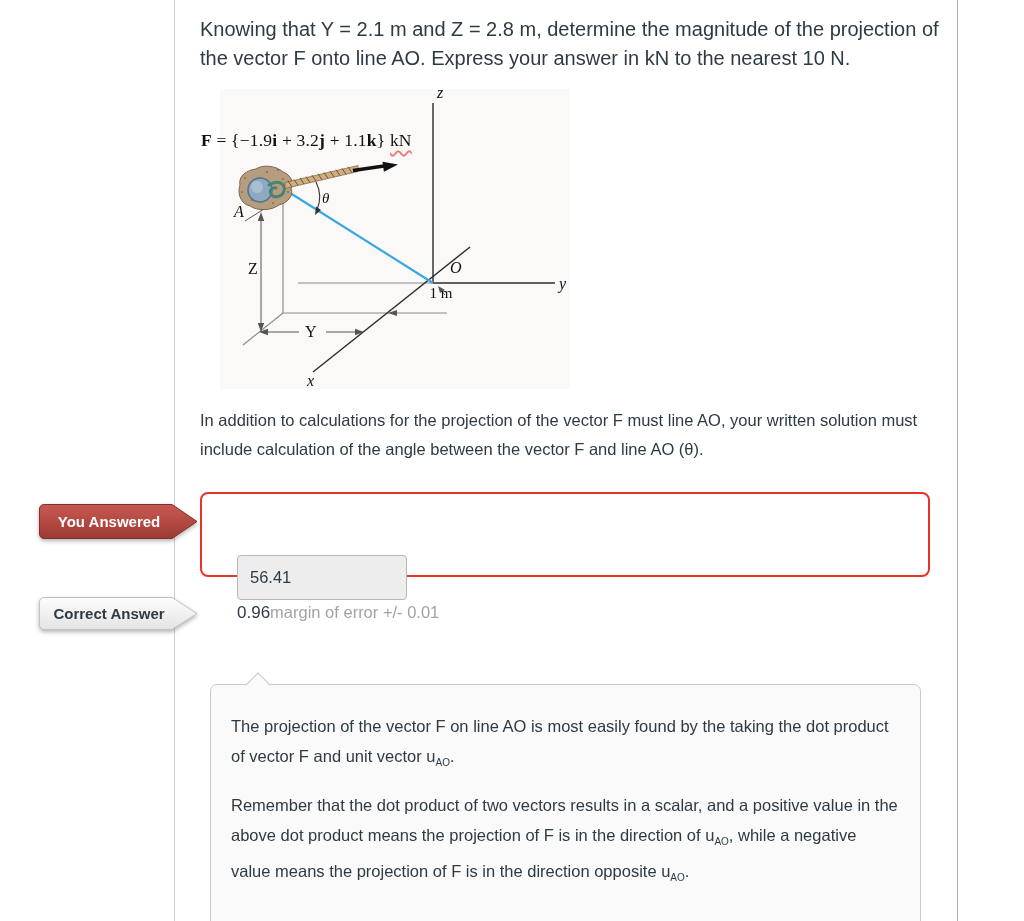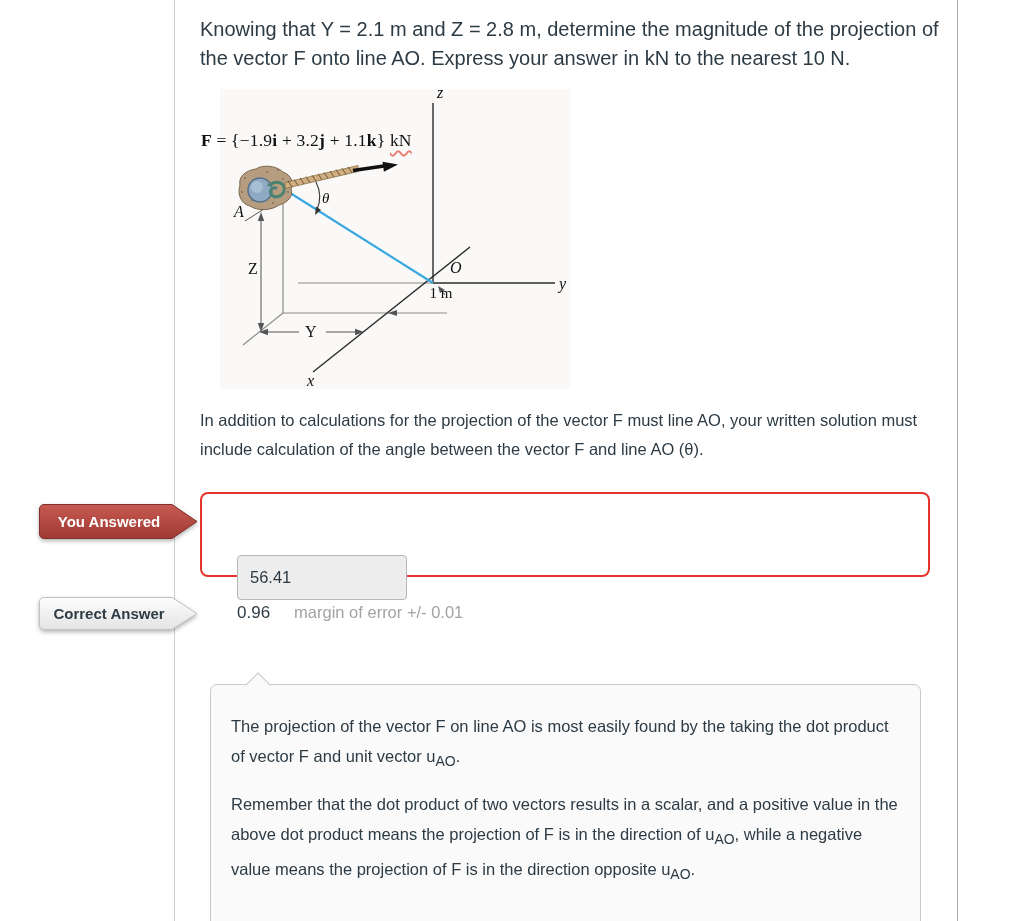--- a/index.html
+++ b/index.html
@@ -35,29 +35,29 @@
     left:200px;top:492px;width:730px;height:85px;box-sizing:border-box;
     border:2.5px solid #e6342c;border-radius:8px;background:#ffffff;
   }
   .answer-input{
     position:absolute;left:237px;top:509px;width:170px;height:45px;box-sizing:border-box;
     background:#ededed;border:1px solid #b7b7b7;border-radius:4px;
     font-family:"Liberation Sans", sans-serif;font-size:16.5px;color:#2d3b45;
     padding:0 12px;outline:none;margin-top:46px;
   }
   .correct-row{left:237px;top:603px;font-size:17px;color:#2d3b45;}
-  .correct-row .margin{color:#a3a3a3;font-size:16.5px;margin-left:24px;}
+  .correct-row .margin{color:#a3a3a3;font-size:16.5px;margin-left:0;}
 
   .feedback-box{
     left:210px;top:684px;width:711px;height:258px;box-sizing:border-box;
     background:#fafafa;border:1px solid #c7cacc;border-radius:7px;
     padding:27px 22px 0 20px;
   }
   .feedback-box p{margin:0 0 14px 0;font-size:16.5px;line-height:29.5px;color:#2d3b45;}
-  .feedback-box sub{font-size:14px;}
+  .feedback-box sub{font-size:10px;}
   .caret{
     position:absolute;left:249px;top:676px;width:17px;height:17px;background:#fafafa;
     border-left:1px solid #c7cacc;border-top:1px solid #c7cacc;transform:rotate(45deg);
   }
   .fig-label{font-family:"Liberation Serif", serif;fill:#111;}
   .italic{font-style:italic;}
 </style>
 </head>
 <body>
 

